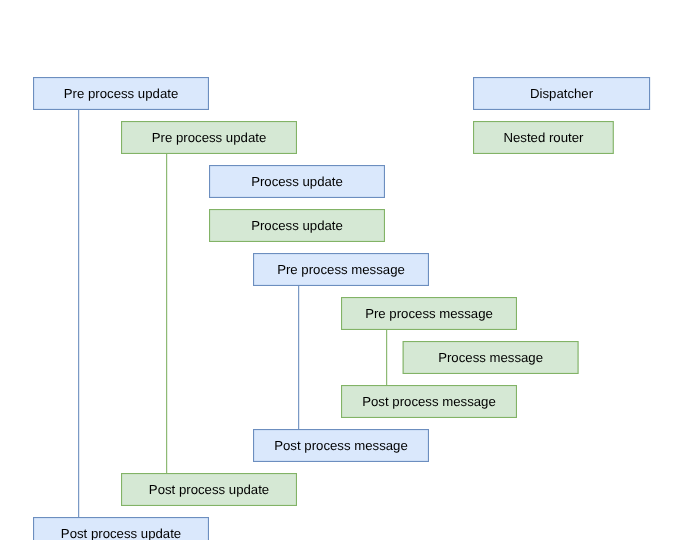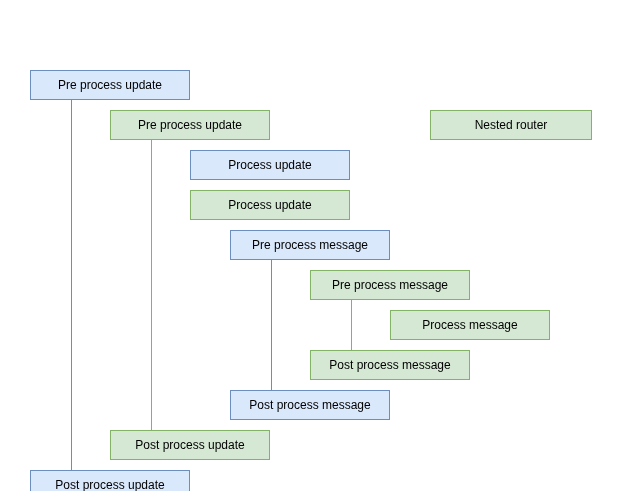--- a/index.html
+++ b/index.html
@@ -38,39 +38,42 @@
 <div class="canvas">
 
   <div class="edge" style="left: 71px; top: 61px; height: 370px; background: rgb(108, 142, 191);"></div>
   <div class="edge" style="left: 151px; top: 101px; height: 290px; background: rgb(130, 179, 102);"></div>
   <div class="edge" style="left: 271px; top: 221px; height: 130px; background: rgb(108, 142, 191);"></div>
   <div class="edge" style="left: 351px; top: 261px; height: 50px; background: rgb(130, 179, 102);"></div>
 
   <div class="node" style="left: 30px; top: 31px; width: 160px; height: 30px; background: rgb(218, 232, 252); border-color: rgb(108, 142, 191);">
     <span>Pre process update</span>
   </div>
+  <div class="node" style="left: 430px; top: 31px; width: 161px; height: 30px; background: rgb(218, 232, 252); border-color: rgb(108, 142, 191);">
+    <span>Dispatcher</span>
+  </div>
   <div class="node" style="left: 110px; top: 71px; width: 160px; height: 30px; background: rgb(213, 232, 212); border-color: rgb(130, 179, 102);">
     <span>Pre process update</span>
   </div>
-  <div class="node" style="left: 430px; top: 71px; width: 162px; height: 30px; background: rgb(213, 232, 212); border-color: rgb(130, 179, 102);">
+  <div class="node" style="left: 430px; top: 71px; width: 128px; height: 30px; background: rgb(213, 232, 212); border-color: rgb(130, 179, 102);">
     <span>Nested router</span>
   </div>
   <div class="node" style="left: 190px; top: 111px; width: 160px; height: 30px; background: rgb(218, 232, 252); border-color: rgb(108, 142, 191);">
     <span>Process update</span>
   </div>
   <div class="node" style="left: 190px; top: 151px; width: 160px; height: 30px; background: rgb(213, 232, 212); border-color: rgb(130, 179, 102);">
     <span>Process update</span>
   </div>
   <div class="node" style="left: 230px; top: 191px; width: 160px; height: 30px; background: rgb(218, 232, 252); border-color: rgb(108, 142, 191);">
     <span>Pre process message</span>
   </div>
   <div class="node" style="left: 310px; top: 231px; width: 160px; height: 30px; background: rgb(213, 232, 212); border-color: rgb(130, 179, 102);">
     <span>Pre process message</span>
   </div>
-  <div class="node" style="left: 390px; top: 271px; width: 160px; height: 30px; background: rgb(213, 232, 212); border-color: rgb(130, 179, 102);">
+  <div class="node" style="left: 366px; top: 271px; width: 160px; height: 30px; background: rgb(213, 232, 212); border-color: rgb(130, 179, 102);">
     <span>Process message</span>
   </div>
   <div class="node" style="left: 310px; top: 311px; width: 160px; height: 30px; background: rgb(213, 232, 212); border-color: rgb(130, 179, 102);">
     <span>Post process message</span>
   </div>
   <div class="node" style="left: 230px; top: 351px; width: 160px; height: 30px; background: rgb(218, 232, 252); border-color: rgb(108, 142, 191);">
     <span>Post process message</span>
   </div>
   <div class="node" style="left: 110px; top: 391px; width: 160px; height: 30px; background: rgb(213, 232, 212); border-color: rgb(130, 179, 102);">
     <span>Post process update</span>

